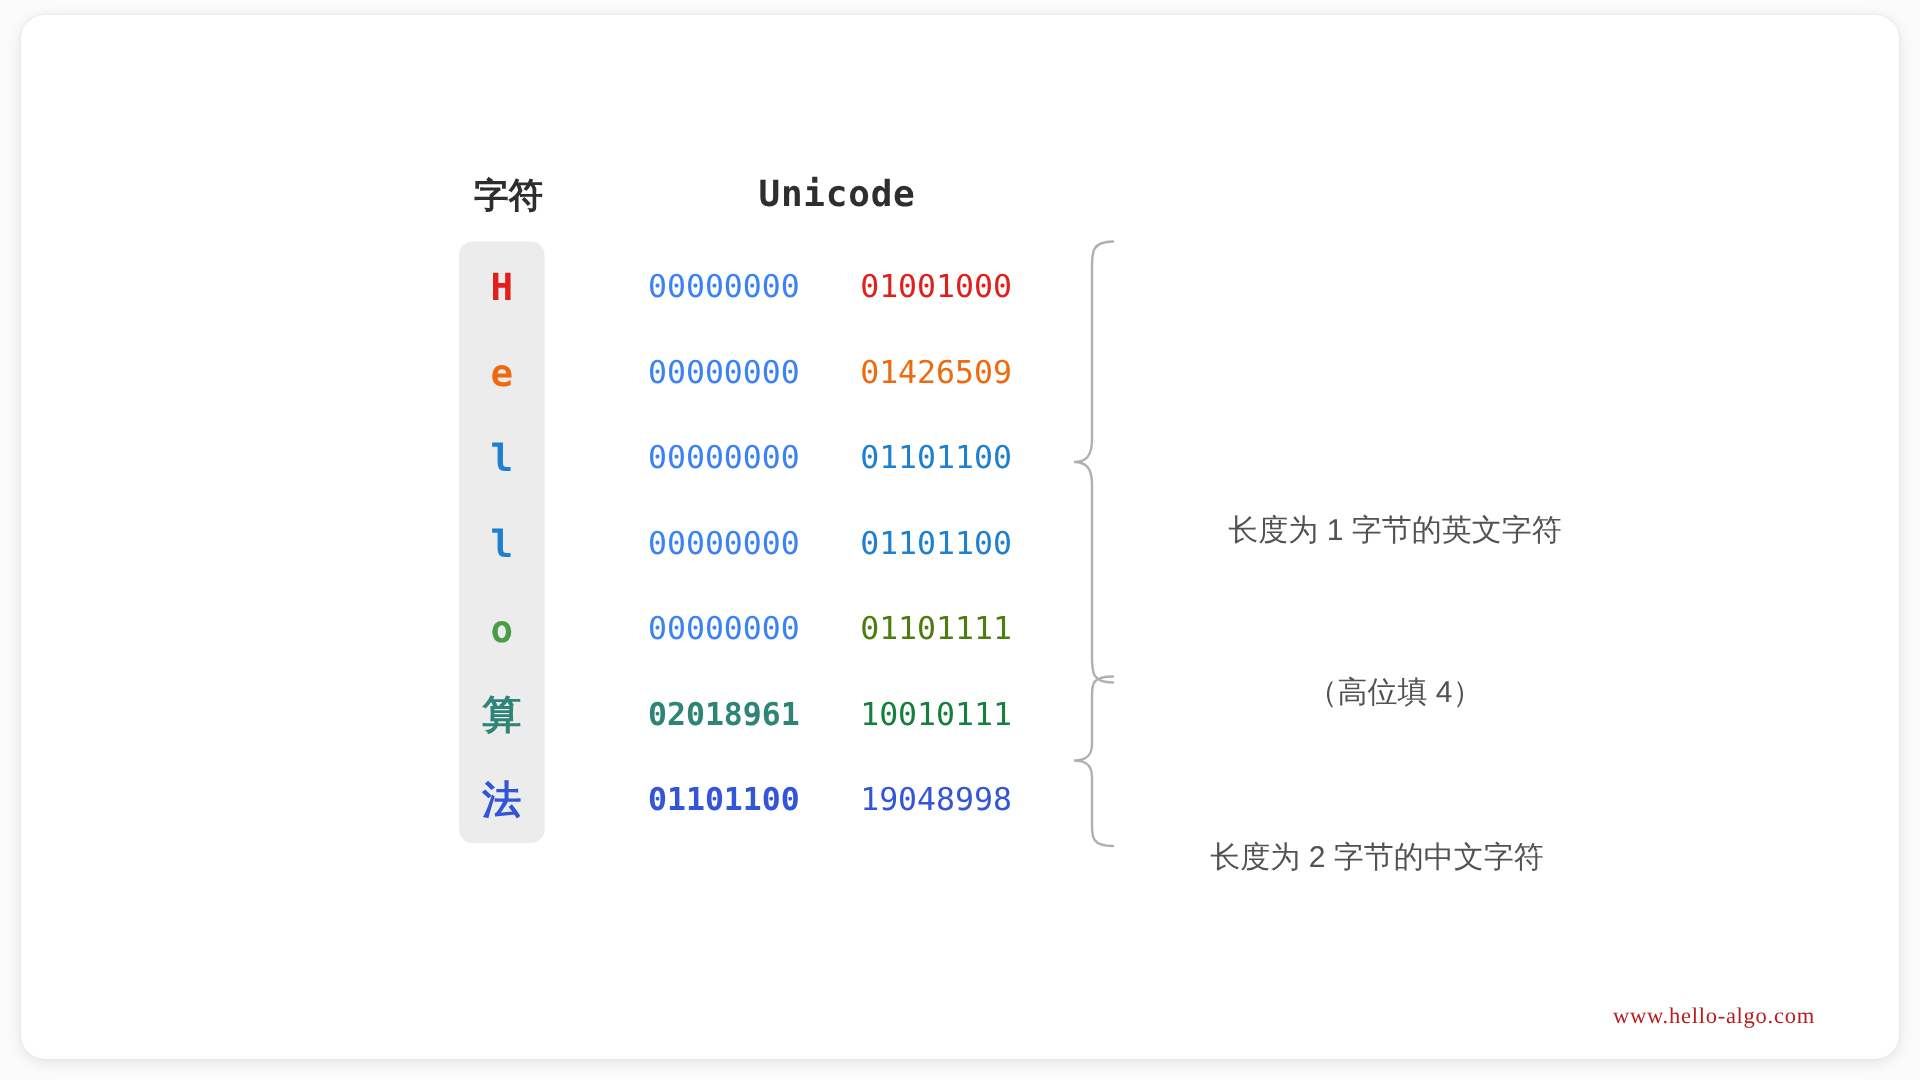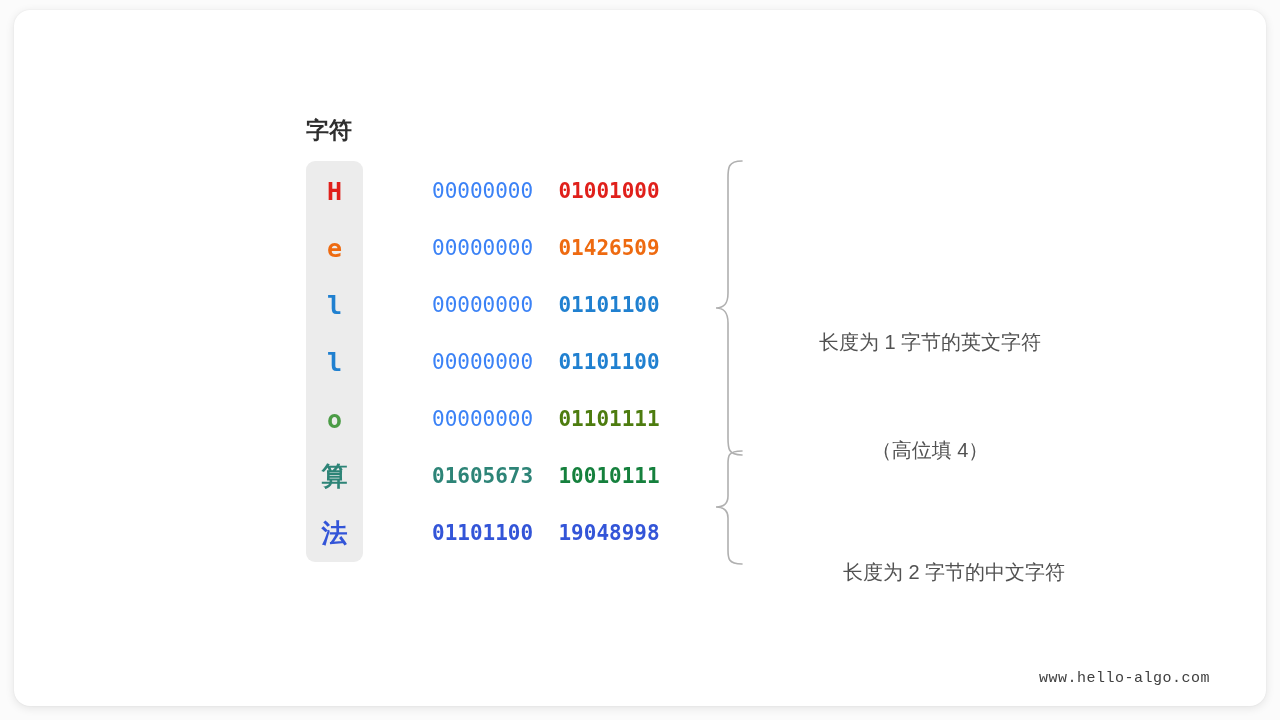--- a/index.html
+++ b/index.html
@@ -39,21 +39,21 @@
   .col-header {
     position: absolute;
     font-weight: bold;
     color: #2e2e2e;
     white-space: nowrap;
   }
   #header-char {
     left: 306px;
     top: 115px;
     width: 56px;
-    text-align: left;
+    text-align: right;
     font-size: 23px;
     font-family: "Liberation Sans", "DejaVu Sans", sans-serif;
   }
   #header-unicode {
     left: 432px;
     top: 115px;
     width: 252px;
     text-align: center;
     font-size: 24px;
     font-family: "DejaVu Sans Mono", "Liberation Mono", monospace;
@@ -106,69 +106,71 @@
     white-space: pre;
   }
   .bits-high {
     color: #3b82f6;
     font-weight: bold;
   }
   .bits-high.pad {
     font-weight: normal;
   }
   .bits-low {
-    font-weight: bold;
+    font-weight: normal;
+    margin-left: 15px;
   }
 
   
   .brace {
     position: absolute;
   }
   .annotation {
     position: absolute;
     color: #525252;
     font-size: 20px;
     line-height: 36px;
     text-align: center;
     white-space: pre;
     font-family: "Liberation Sans", "DejaVu Sans", sans-serif;
   }
   #annotation-1 {
     left: 760px;
-    top: 252px;
+    top: 264px;
     width: 340px;
   }
   #annotation-2 {
-    left: 784px;
+    left: 748px;
     top: 482px;
     width: 340px;
   }
 
   
   #watermark {
     position: absolute;
     left: 960px;
     top: 670px;
     width: 250px;
     text-align: right;
-    font-family: Liberation Mono, monospace;
+    font-family: Liberation Serif, serif;
     font-size: 15px;
-    color: #404040;
+    color: #b91c1c;
     letter-spacing: 0.5px;
   }
 </style>
 </head>
 <body>
 
 <div id="card"></div>
 
 <div id="figure">
 
   <div class="col-header" id="header-char">字符</div>
 
+  <div class="col-header" id="header-unicode">Unicode</div>
 
   <div id="char-panel"></div>
 
   <div id="rows">
       <div class="row" style="top: 163px;">
         <div class="char-cell latin" style="color: rgb(224, 32, 27);">H</div>
         <div class="bits-cell"><span class="bits-high pad">00000000</span><span>  </span><span class="bits-low" style="color: rgb(224, 32, 27);">01001000</span></div>
       </div>
       <div class="row" style="top: 220px;">
         <div class="char-cell latin" style="color: rgb(238, 106, 16);">e</div>
@@ -181,21 +183,21 @@
       <div class="row" style="top: 334px;">
         <div class="char-cell latin" style="color: rgb(32, 128, 208);">l</div>
         <div class="bits-cell"><span class="bits-high pad">00000000</span><span>  </span><span class="bits-low" style="color: rgb(32, 128, 208);">01101100</span></div>
       </div>
       <div class="row" style="top: 391px;">
         <div class="char-cell latin" style="color: rgb(75, 156, 70);">o</div>
         <div class="bits-cell"><span class="bits-high pad">00000000</span><span>  </span><span class="bits-low" style="color: #4d7c0f;">01101111</span></div>
       </div>
       <div class="row" style="top: 448px;">
         <div class="char-cell cjk" style="color: rgb(45, 132, 119);">算</div>
-        <div class="bits-cell"><span class="bits-high" style="color: rgb(45, 132, 119);">01605673</span><span>  </span><span class="bits-low" style="color: #15803d;">10010111</span></div>
+        <div class="bits-cell"><span class="bits-high" style="color: rgb(45, 132, 119);">02018961</span><span>  </span><span class="bits-low" style="color: #15803d;">10010111</span></div>
       </div>
       <div class="row" style="top: 505px;">
         <div class="char-cell cjk" style="color: rgb(51, 85, 216);">法</div>
         <div class="bits-cell"><span class="bits-high" style="color: rgb(51, 85, 216);">01101100</span><span>  </span><span class="bits-low" style="color: rgb(51, 85, 216);">19048998</span></div>
       </div>
     </div>
 
   <svg class="brace" id="brace-1" width="40" height="300" style="left:712px; top:158px;" viewBox="0 0 40 300" fill="none">
     <path d="M30 3 C16 3 16 10 16 20 L16 135 C16 146 12 150 4 150 C12 150 16 154 16 165 L16 280 C16 290 16 297 30 297" stroke="#b0b0b0" stroke-width="1.6" fill="none" stroke-linecap="round"></path>
   </svg>

